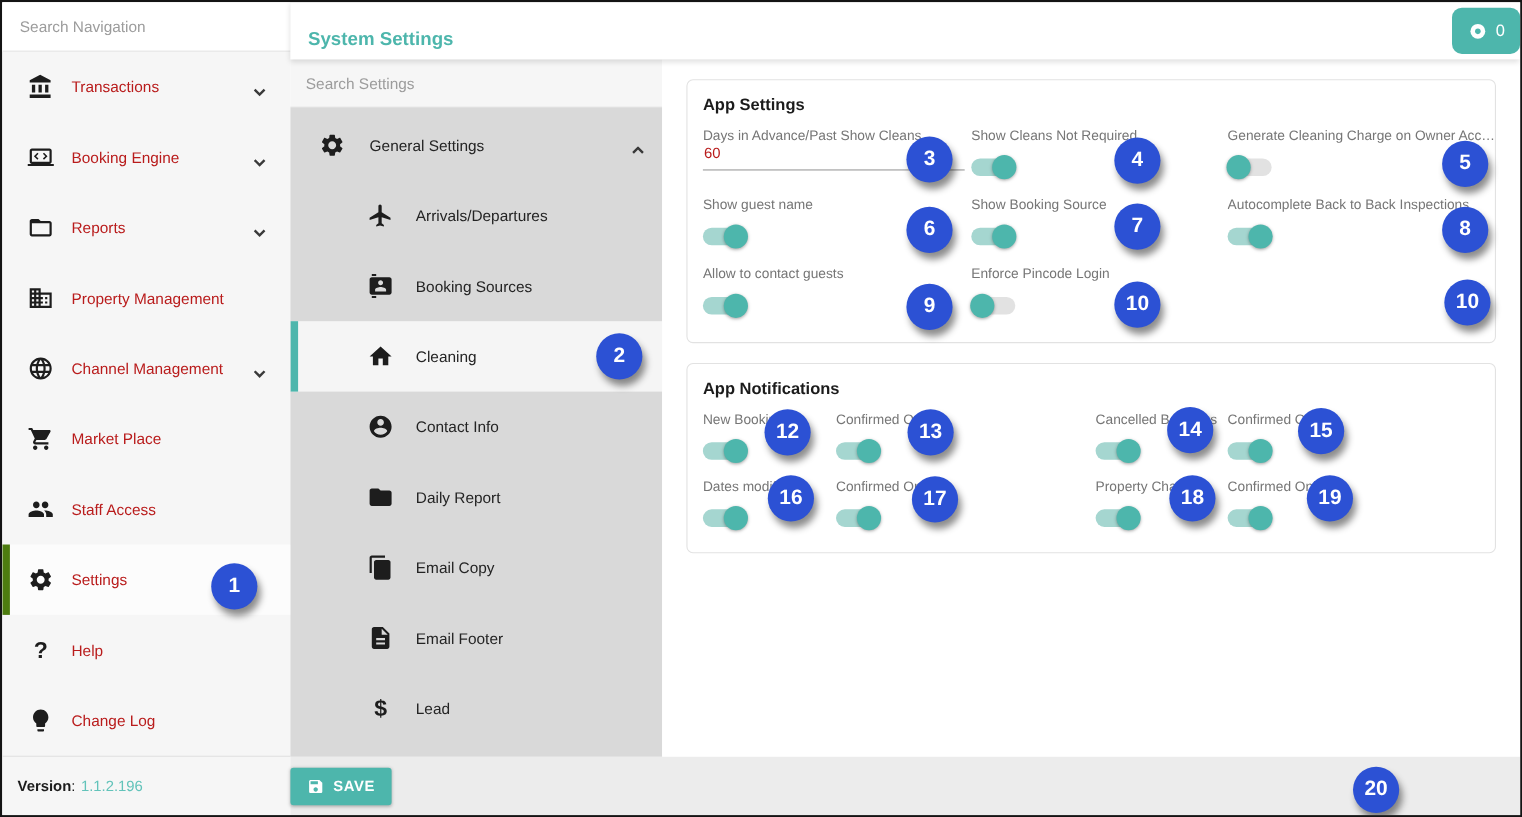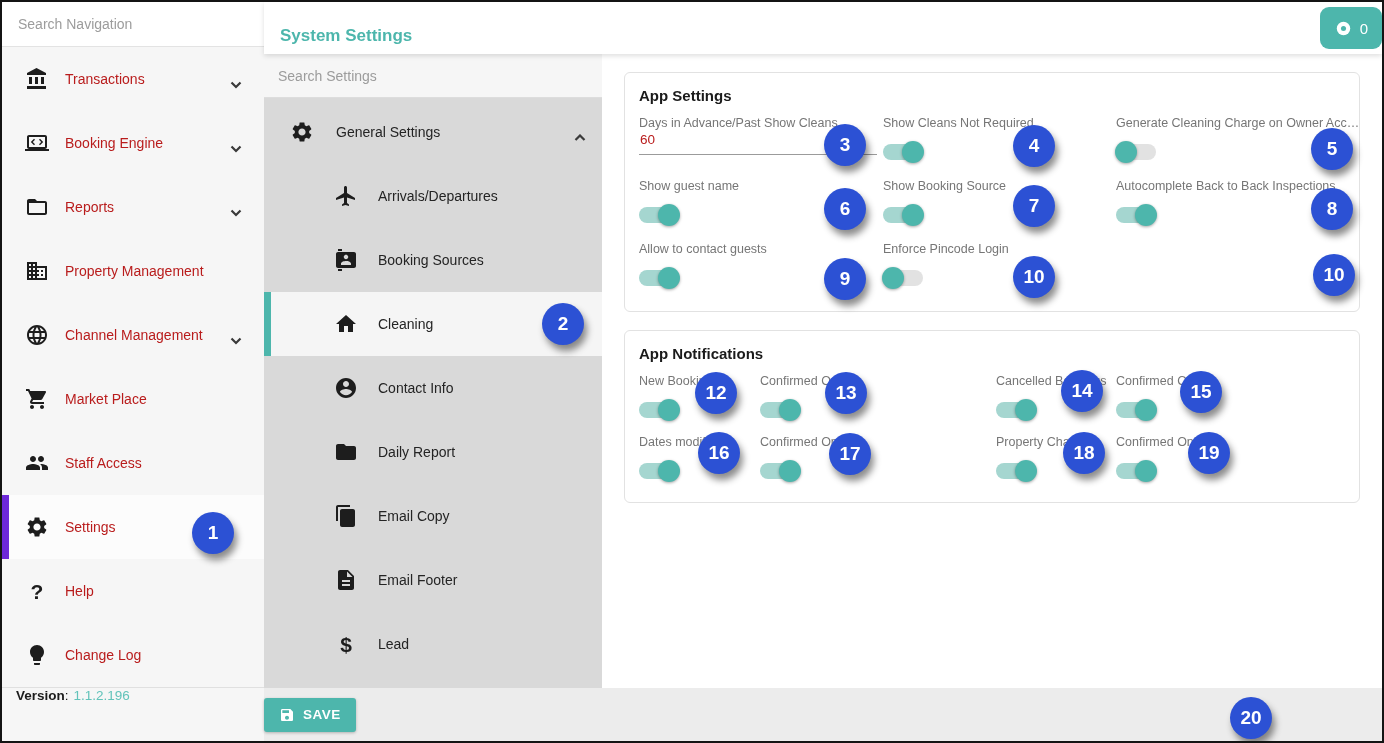--- a/index.html
+++ b/index.html
@@ -14,23 +14,23 @@
                 display:flex; align-items:center; padding:0 14px; }
   .search-nav input, .search-settings input { border:none; outline:none; background:transparent;
                 width:100%; font-size:14px; color:#444; font-family:"Liberation Sans", sans-serif; }
   input::placeholder { color:#9c9c9c; }
   .left-nav { flex:1 1 auto; overflow:hidden; }
   .nav-item { height:64px; display:flex; align-items:center; padding-left:23px;
               position:relative; cursor:pointer; }
   .nav-item .icon { width:24px; height:24px; margin-right:16px; flex:0 0 24px; }
   .nav-item .lbl { font-size:14px; color:#b91c1c; }
   .nav-item .chev { position:absolute; right:22px; width:12px; height:8px; }
-  .nav-item.selected { background:#fcfcfc; border-left:7px solid #6d28d9; padding-left:16px; }
+  .nav-item.selected { background:#fcfcfc; border-left:7px solid #4d7c0f; padding-left:16px; }
   .left-footer { height:54px; flex:0 0 54px; border-top:1px solid #e0e0e0;
-                 display:flex; align-items:flex-start; padding-left:14px; font-size:13.5px; color:#1c1c1c; }
+                 display:flex; align-items:center; padding-left:14px; font-size:13.5px; color:#1c1c1c; }
   .left-footer .ver-val { color:#62c3ba; margin-left:5px; }
 
   
   .right-col { flex:1 1 auto; display:flex; flex-direction:column; min-width:0; }
   .top-header { height:52px; flex:0 0 52px; background:#fff; display:flex; align-items:center;
                 padding:0 0 0 16px; box-shadow:0 2px 5px rgba(0,0,0,.13); position:relative; z-index:6; }
   .page-title { color:#4db6ac; font-size:17px; font-weight:bold;margin-top:15px; }
   .counter-btn { margin-left:auto; margin-right:0; border:none; cursor:pointer; background:#4db6ac;
                  color:#fff; height:42px; width:62px; border-radius:9px; display:flex;
                  align-items:center; justify-content:center; gap:7px; font-size:15px; margin-top:0; }

